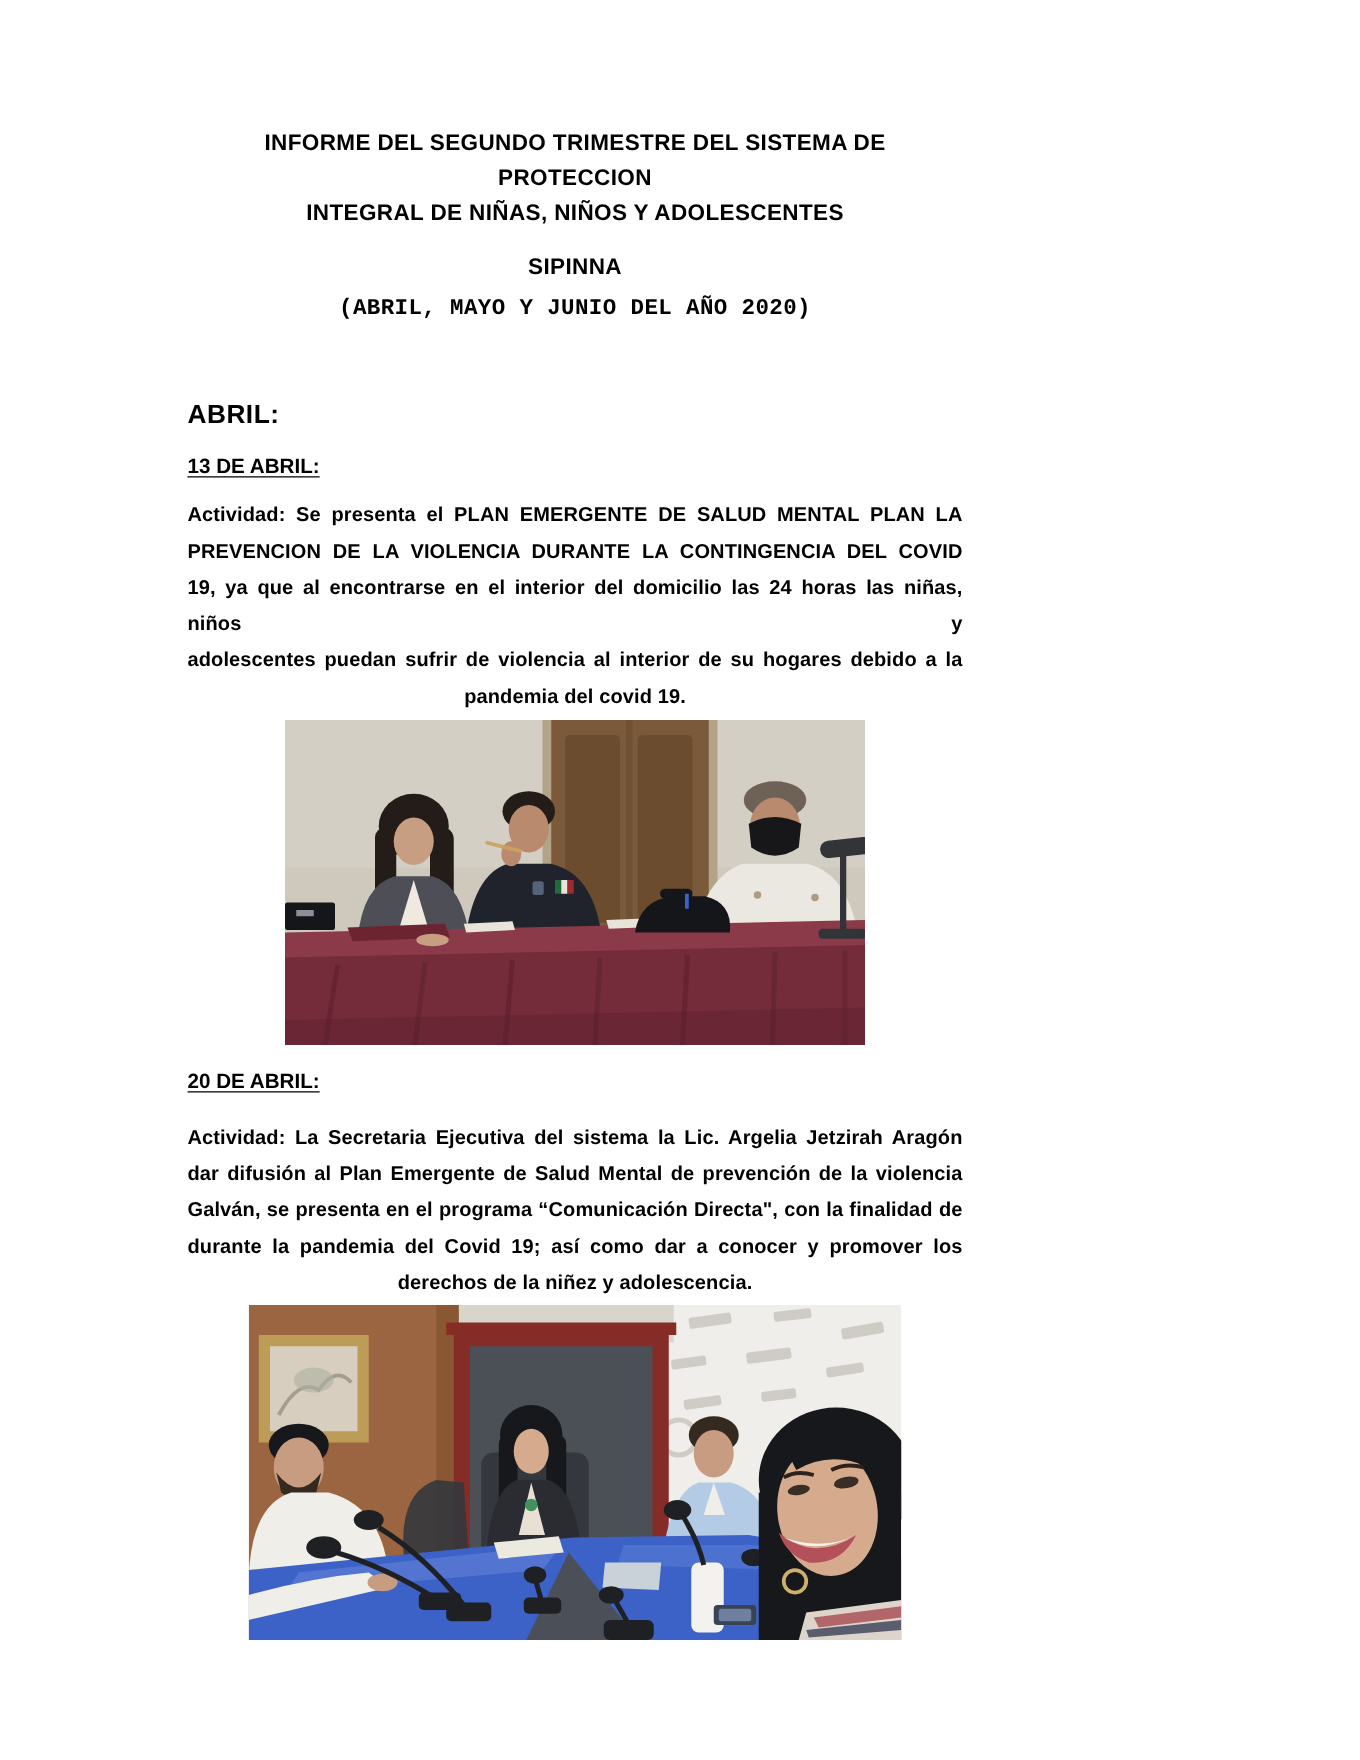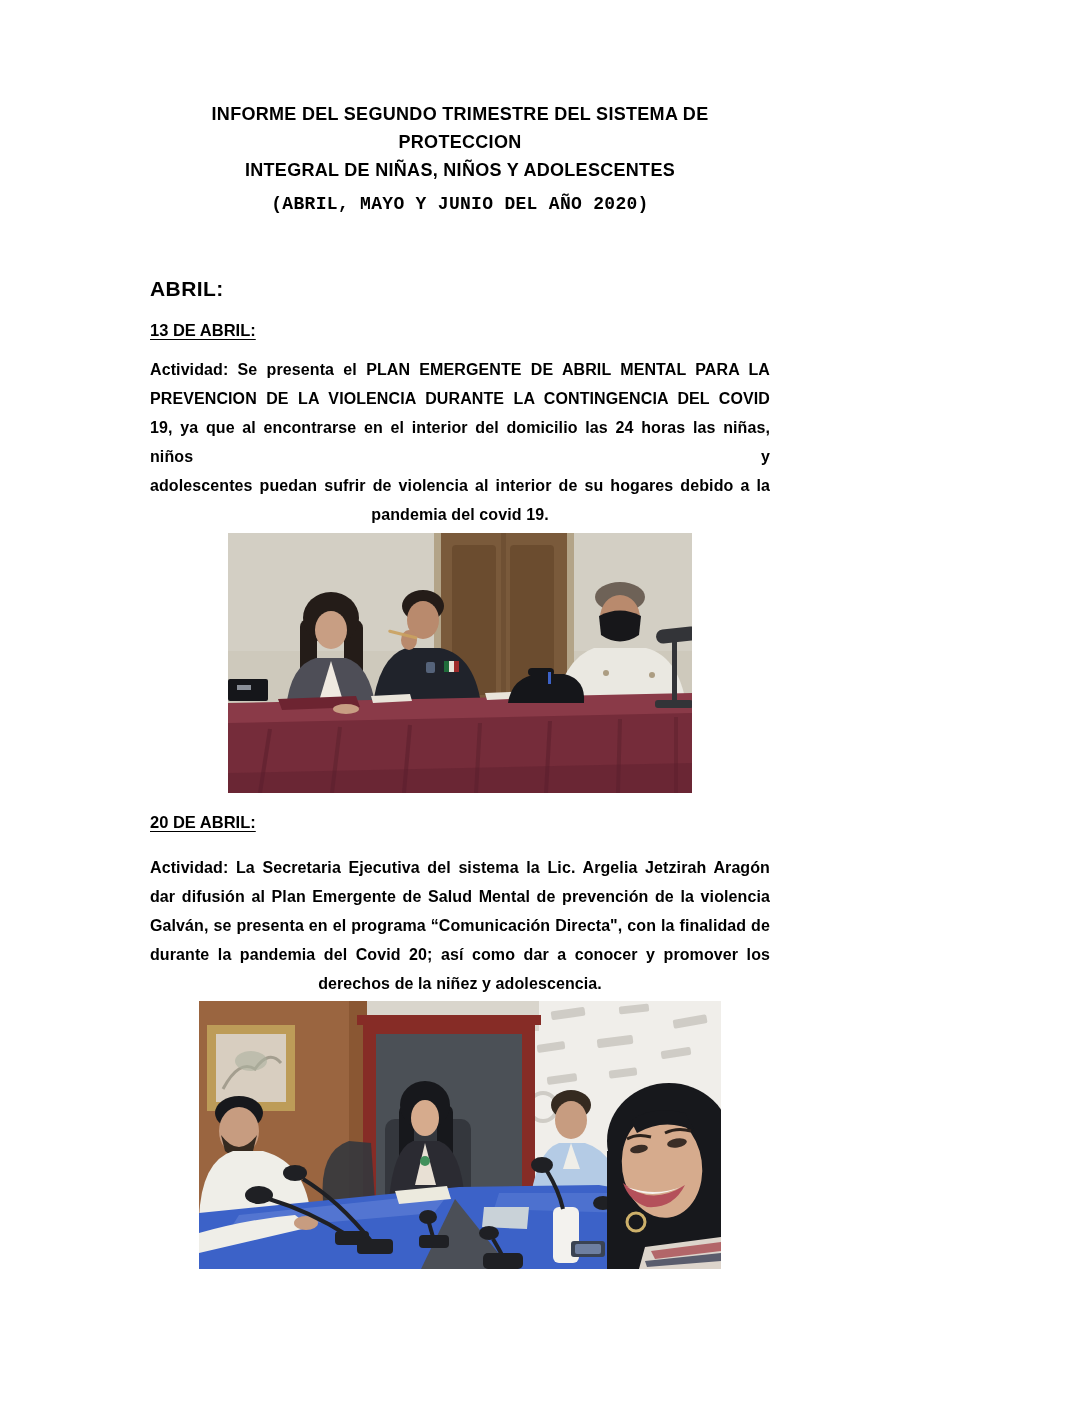--- a/index.html
+++ b/index.html
@@ -65,29 +65,30 @@
 <body>
 
 <div class="page">
   <div class="content">
 
     <div class="title-block">
         <div>INFORME DEL SEGUNDO TRIMESTRE DEL SISTEMA DE PROTECCION</div>
         <div>INTEGRAL DE NIÑAS, NIÑOS Y ADOLESCENTES</div>
       </div>
 
+    <div class="center-line acronym">SIPINNA</div>
 
     <div class="center-line period">(ABRIL, MAYO Y JUNIO DEL AÑO 2020)</div>
 
     <div class="month-heading">ABRIL:</div>
 
     <div class="date-heading first">13 DE ABRIL:</div>
 
     <div class="para para1">
-        <div class="jline">Actividad: Se presenta el PLAN EMERGENTE DE ABRIL MENTAL PARA LA</div>
+        <div class="jline">Actividad: Se presenta el PLAN EMERGENTE DE SALUD MENTAL PLAN LA</div>
         <div class="jline">PREVENCION DE LA VIOLENCIA DURANTE LA CONTINGENCIA DEL COVID</div>
         <div class="jline">19, ya que al encontrarse en el interior del domicilio las 24 horas las niñas, niños y</div>
         <div class="jline">adolescentes puedan sufrir de violencia al interior de su hogares debido a la</div>
         <div>pandemia del covid 19.</div>
       </div>
 
     <div class="photo photo1" aria-label="Tres personas sentadas tras una mesa con mantel guinda frente a una pared clara con puerta de madera; al centro un policía uniformado y a la derecha un hombre de camisa blanca con cubrebocas y micrófono">
       <svg viewBox="0 0 464 260" preserveAspectRatio="none" role="img">
 
         <g>
@@ -171,21 +172,21 @@
         </g>
       </svg>
     </div>
 
     <div class="date-heading second">20 DE ABRIL:</div>
 
     <div class="para para2">
         <div class="jline">Actividad: La Secretaria Ejecutiva del sistema la Lic. Argelia Jetzirah Aragón</div>
         <div class="jline">dar difusión al Plan Emergente de Salud Mental de prevención de la violencia</div>
         <div class="jline">Galván, se presenta en el programa “Comunicación Directa", con la finalidad de</div>
-        <div class="jline">durante la pandemia del Covid 20; así como dar a conocer y promover los</div>
+        <div class="jline">durante la pandemia del Covid 19; así como dar a conocer y promover los</div>
         <div>derechos de la niñez y adolescencia.</div>
       </div>
 
     <div class="photo photo2" aria-label="Cuatro personas en una cabina de radio alrededor de una mesa azul con micrófonos; una mujer toma la selfie en primer plano">
       <svg viewBox="0 0 522 268" preserveAspectRatio="none" role="img">
 
         <g>
           <rect x="0" y="0" width="522" height="268" style="fill:var(--p2-wall_right)"></rect>
           <rect x="160" y="0" width="180" height="30" style="fill:var(--p2-wall_top)"></rect>
           <rect x="0" y="0" width="168" height="268" style="fill:var(--p2-wall_left)"></rect>

